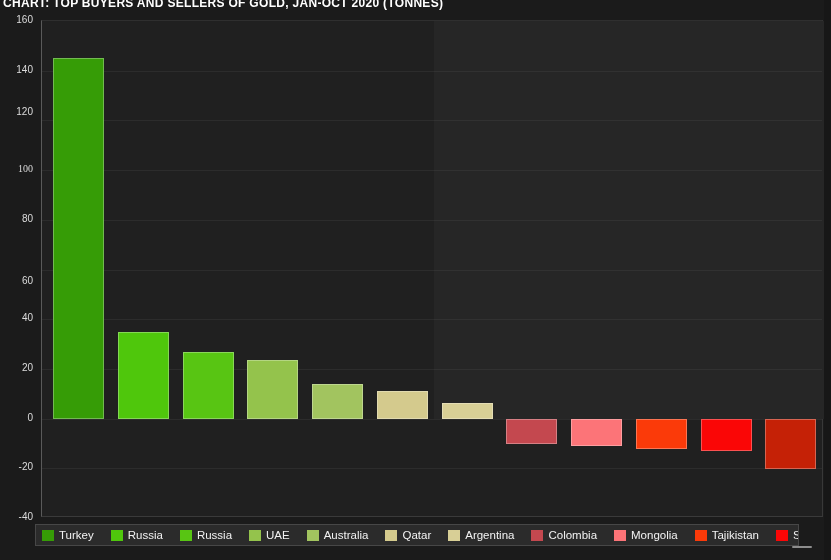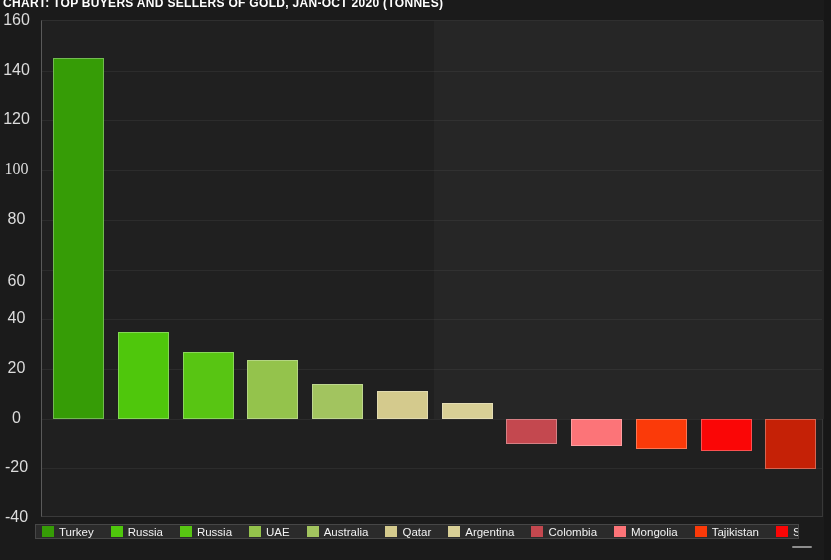--- a/index.html
+++ b/index.html
@@ -8,43 +8,43 @@
   .chart-title{position:absolute;top:-4px;left:3px;font-size:12px;font-weight:bold;
     color:#ffffff;letter-spacing:.3px;white-space:nowrap;}
   #plot{position:absolute;left:41px;top:20px;width:782px;height:497px;
     background:#202020;box-sizing:border-box;
     border-top:1px solid #2f2f2f;border-right:1px solid #383838;
     border-bottom:1px solid #3a3a3a;border-left:1px solid #5a5a5a;}
   .band{position:absolute;left:392px;top:0;width:390px;height:398px;background:#262626;}
   .gridline{position:absolute;left:0;width:100%;height:1px;background:rgba(255,255,255,0.055);}
   .bar{position:absolute;box-sizing:border-box;border:1px solid rgba(255,255,255,0.30);}
   .ylabels{position:absolute;left:0;top:20px;width:33px;height:497px;}
-  .ytick{position:absolute;right:0;width:33px;text-align:center;font-size:16px;
+  .ytick{position:absolute;right:0;width:33px;text-align:right;font-size:10px;
     color:#dcdcdc;line-height:12px;}
-  #legend{position:absolute;left:35px;top:524px;width:764px;height:15px;
+  #legend{position:absolute;left:35px;top:524px;width:764px;height:22px;
     box-sizing:border-box;background:#2b2b2b;border:1px solid #474747;
     display:flex;align-items:center;padding:0 6px;gap:17px;overflow:hidden;}
   .legend-item{display:flex;align-items:center;gap:5px;cursor:pointer;flex:0 0 auto;}
   .swatch{width:12px;height:11px;display:inline-block;}
   .legend-label{font-size:11.5px;color:#f2f2f2;white-space:nowrap;}
   .right-gutter{position:absolute;left:824px;top:0;width:7px;height:560px;background:#171717;}
   .resize-handle{position:absolute;left:792px;top:546px;width:20px;height:2px;
     background:#8d8d8d;border-radius:1px;cursor:ew-resize;}
 </style>
 </head>
 <body>
 
 <div id="stage">
 
   <div class="chart-title">CHART: TOP BUYERS AND SELLERS OF GOLD, JAN-OCT 2020 (TONNES)</div>
 
   <div class="ylabels">
       <div class="ytick" style="top: -6px;">160</div>
       <div class="ytick" style="top: 43.7px; margin-left: 40px;">140</div>
-      <div class="ytick" style="top: 93px;">120</div>
+      <div class="ytick" style="top: 86px;">120</div>
       <div class="ytick" style="top: 143.1px; font-family: Liberation Serif, serif;">100</div>
       <div class="ytick" style="top: 192.8px;">80</div>
       <div class="ytick" style="top: 255px;">60</div>
       <div class="ytick" style="top: 292.2px; margin-left: 45px;">40</div>
       <div class="ytick" style="top: 341.9px; margin-left: 34px;">20</div>
       <div class="ytick" style="top: 391.6px;">0</div>
       <div class="ytick" style="top: 441.3px; padding-left: 44px;">-20</div>
       <div class="ytick" style="top: 491px;">-40</div>
     </div>
 

